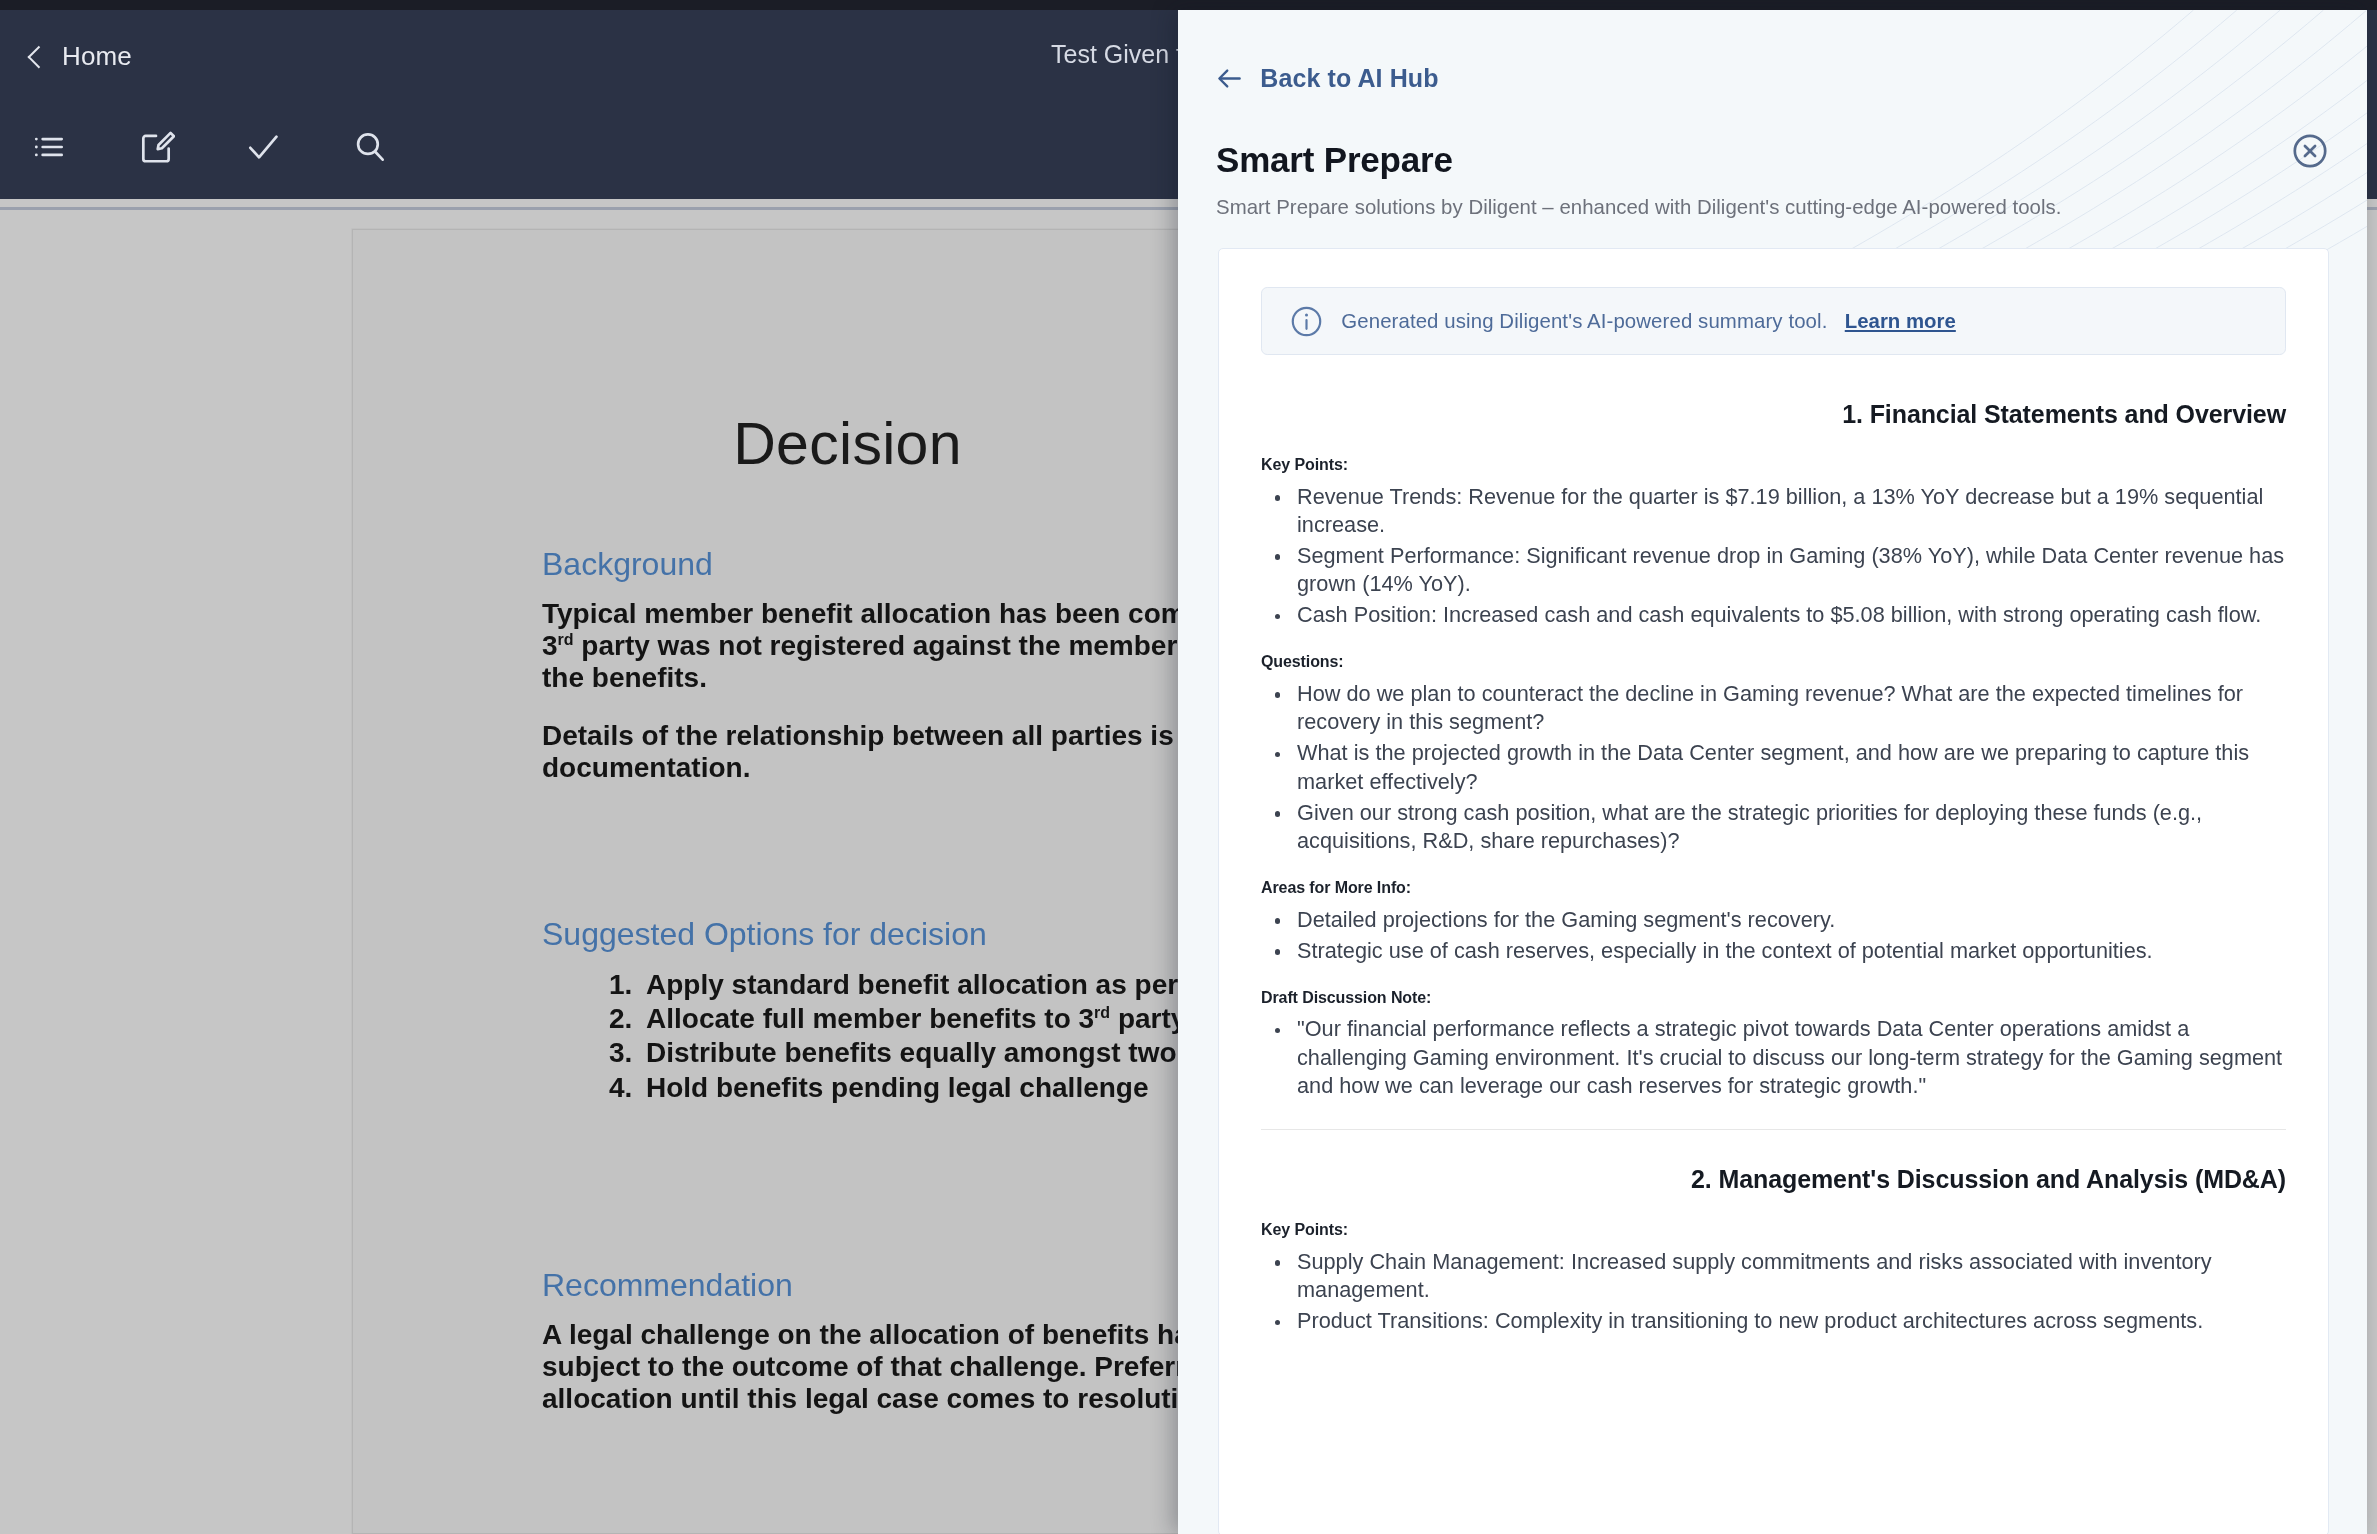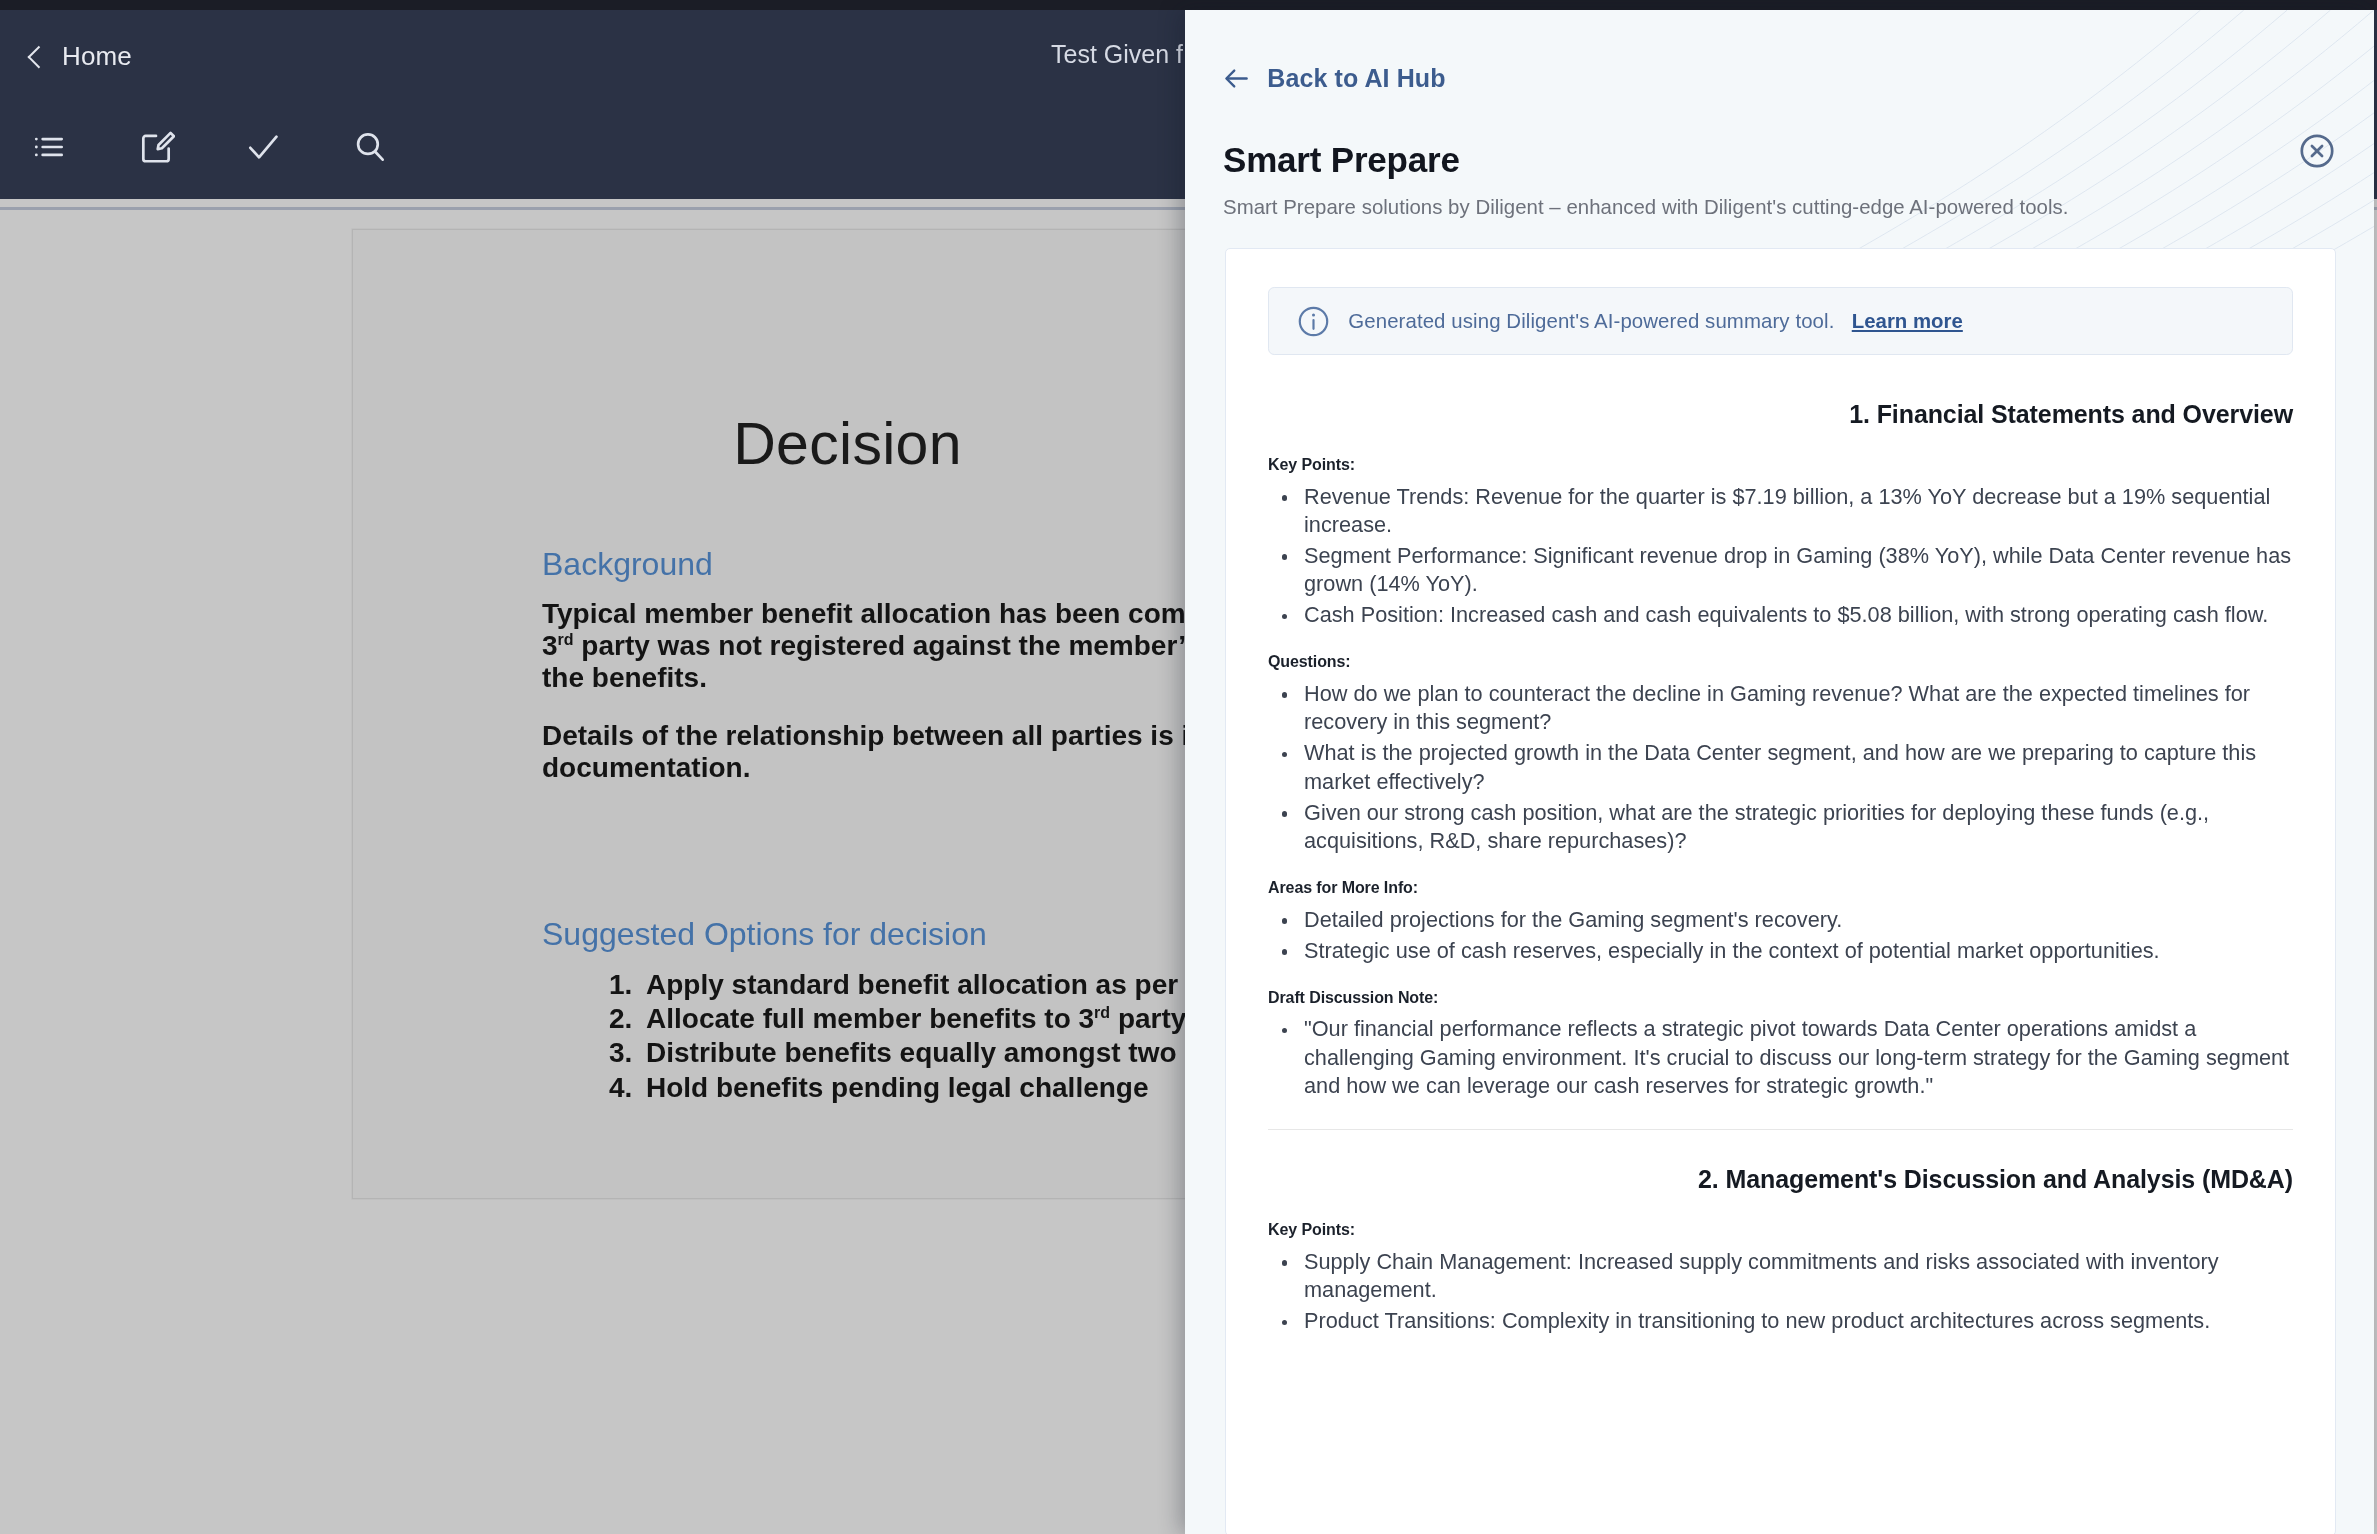--- a/index.html
+++ b/index.html
@@ -56,21 +56,21 @@
   .tool { width: 38px; height: 38px; position: relative; cursor: pointer; }
   .tool svg { width: 38px; height: 38px; display: block; }
   .toolbar-underline {
     position: absolute; left: 0; top: 197px; width: 2377px; height: 3.1px;
     background: #9aa0ad;
   }
 
   
   .page {
     position: absolute; left: 352px; top: 229px;
-    width: 991px; height: 970px;
+    width: 991px; height: 1305px;
     background: #c3c3c3;
     border: 1.2px solid #b4b4b4;
     box-shadow: 0 0 0 0.6px rgba(0,0,0,.05);
     overflow: hidden;
   }
   .doc-title {
     position: absolute; left: 0; right: 0; top: 180px;
     text-align: center; font-size: 59px; color: #1a1a1a;
     font-weight: 400; letter-spacing: 0.3px;
   }
@@ -92,21 +92,21 @@
   }
   .dlist li .num {
     position: absolute; left: 67px; top: 0;
   }
   .dlist li sup { font-size: 16px; vertical-align: super; }
   .gap-lg { height: 106px; }
   .gap-md { height: 56px; }
 
   
   .panel {
-    position: absolute; right: 3px; top: 10px;
+    position: absolute; right: 10px; top: 10px;
     width: 1189px; height: 1524px;
     background: #f4f8fa;
     box-shadow: -6.2px 0 21px rgba(18,24,38,.30);
     overflow: hidden;
   }
   .panel-deco {
     position: absolute; right: -74px; top: -37px;
     width: 681px; height: 347px; pointer-events: none; opacity: .55;
   }
   .panel-head { position: relative; padding: 0 38px; }

